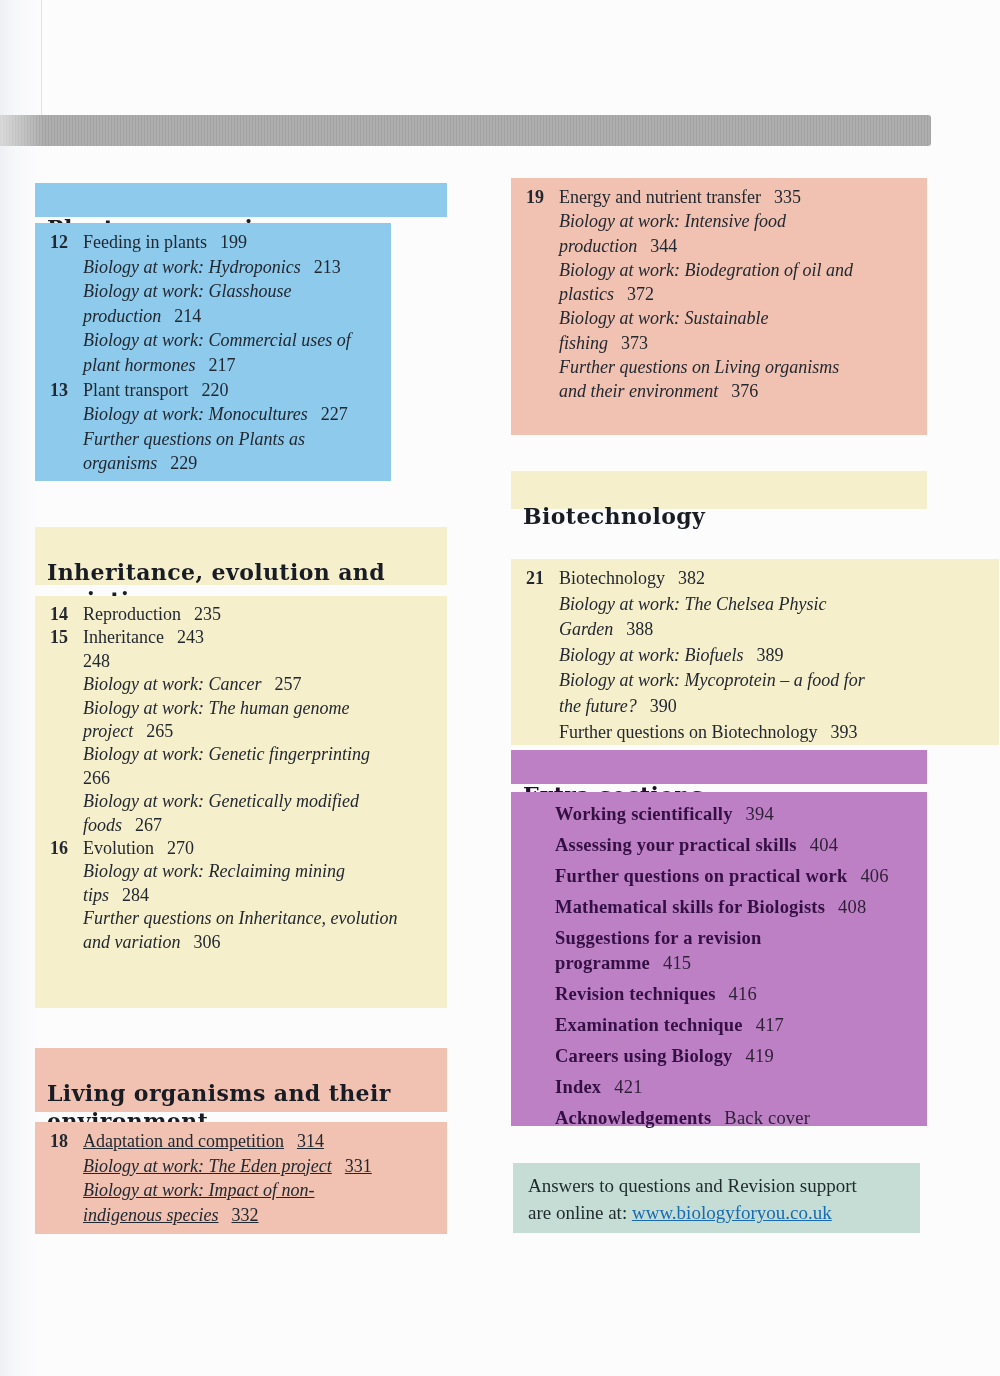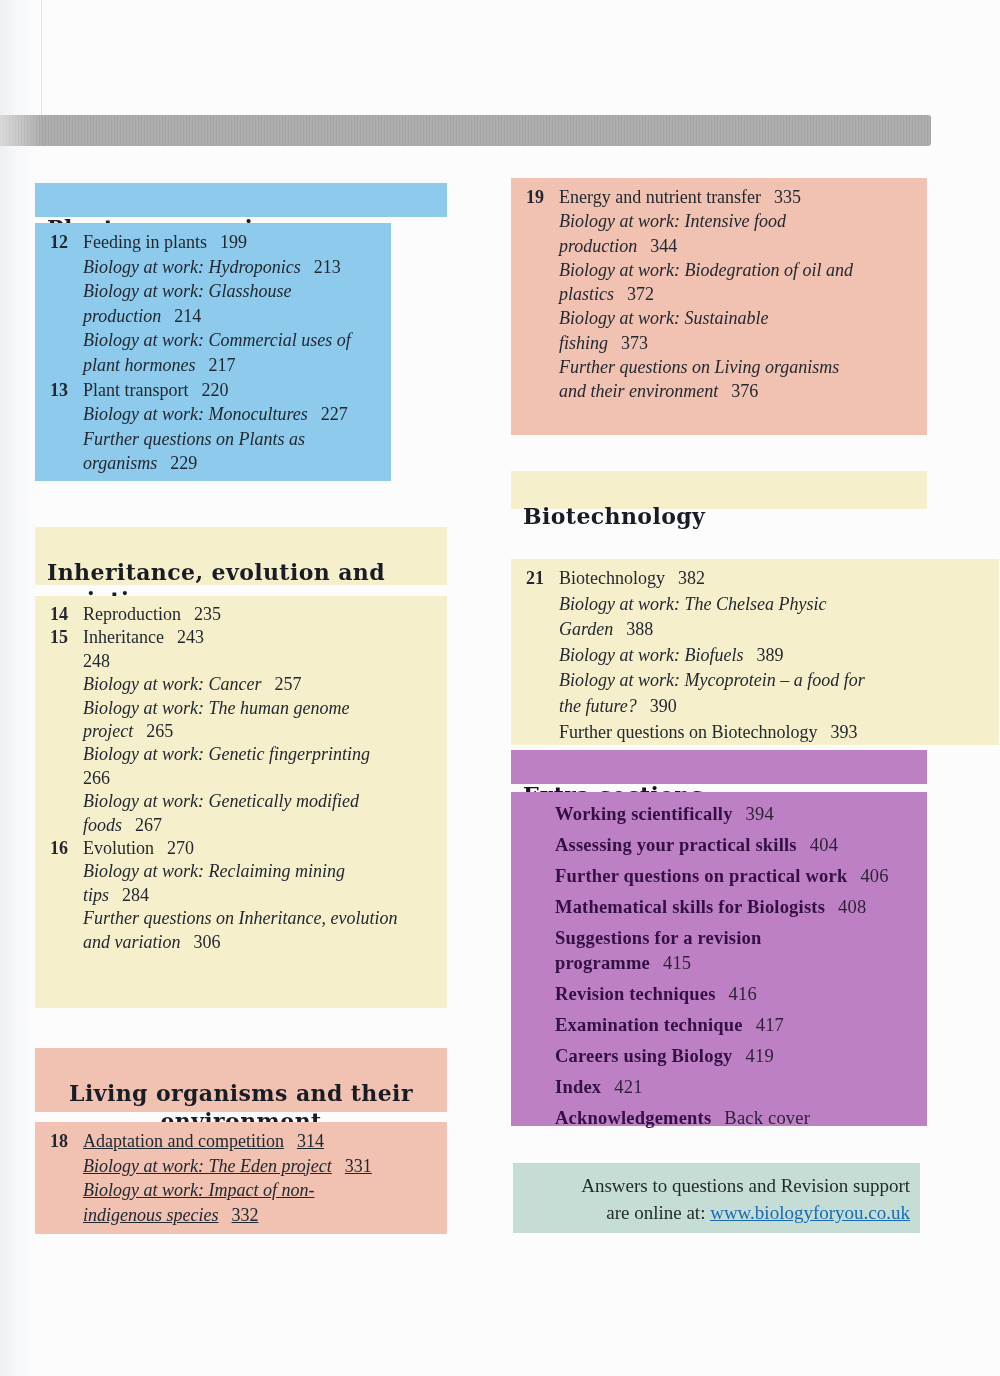--- a/index.html
+++ b/index.html
@@ -90,21 +90,21 @@
       <div class="line"><span>266</span></div>
       <div class="line"><span class="it">Biology at work: Genetically modified</span></div>
       <div class="line"><span class="it">foods</span><span class="pg">267</span></div>
       <div class="line"><span class="num">16</span><span>Evolution</span><span class="pg">270</span></div>
       <div class="line"><span class="it">Biology at work: Reclaiming mining</span></div>
       <div class="line"><span class="it">tips</span><span class="pg">284</span></div>
       <div class="line"><span class="it">Further questions on Inheritance, evolution</span></div>
       <div class="line"><span class="it">and variation</span><span class="pg">306</span></div>
     </div>
 
-  <div class="box c-salmon hdr" style="left:35px;top:1048px;width:412px;height:64px;text-align:center;">
+  <div class="box c-salmon hdr" style="left:35px;top:1048px;width:412px;height:64px;">
     <span>Living organisms and their
 environment</span>
   </div>
   <div class="box c-salmon body salmonL-body" style="left:35px;top:1122px;width:412px;height:112px;">
       <div class="line"><span class="num">18</span><span>Adaptation and competition</span><span class="pg">314</span></div>
       <div class="line"><span class="it">Biology at work: The Eden project</span><span class="pg">331</span></div>
       <div class="line"><span class="it">Biology at work: Impact of non-</span></div>
       <div class="line"><span class="it">indigenous species</span><span class="pg">332</span></div>
     </div>
 
@@ -143,18 +143,18 @@
       <div class="line"><span>Mathematical skills for Biologists</span><span class="pg">408</span></div>
       <div class="line tight"><span>Suggestions for a revision</span></div>
       <div class="line"><span>programme</span><span class="pg">415</span></div>
       <div class="line"><span>Revision techniques</span><span class="pg">416</span></div>
       <div class="line"><span>Examination technique</span><span class="pg">417</span></div>
       <div class="line"><span>Careers using Biology</span><span class="pg">419</span></div>
       <div class="line"><span>Index</span><span class="pg">421</span></div>
       <div class="line"><span>Acknowledgements</span><span class="pg">Back cover</span></div>
     </div>
 
-  <div class="box c-teal note" style="left:513px;top:1163px;width:407px;height:70px;text-align:right;">
+  <div class="box c-teal note" style="left:513px;top:1163px;width:407px;height:70px;">
       <div class="line"><span>Answers to questions and Revision support</span></div>
       <div class="line"><span>are online at: </span><span class="lk">www.biologyforyou.co.uk</span></div>
     </div>
 
 </div>
 
 </body></html>

